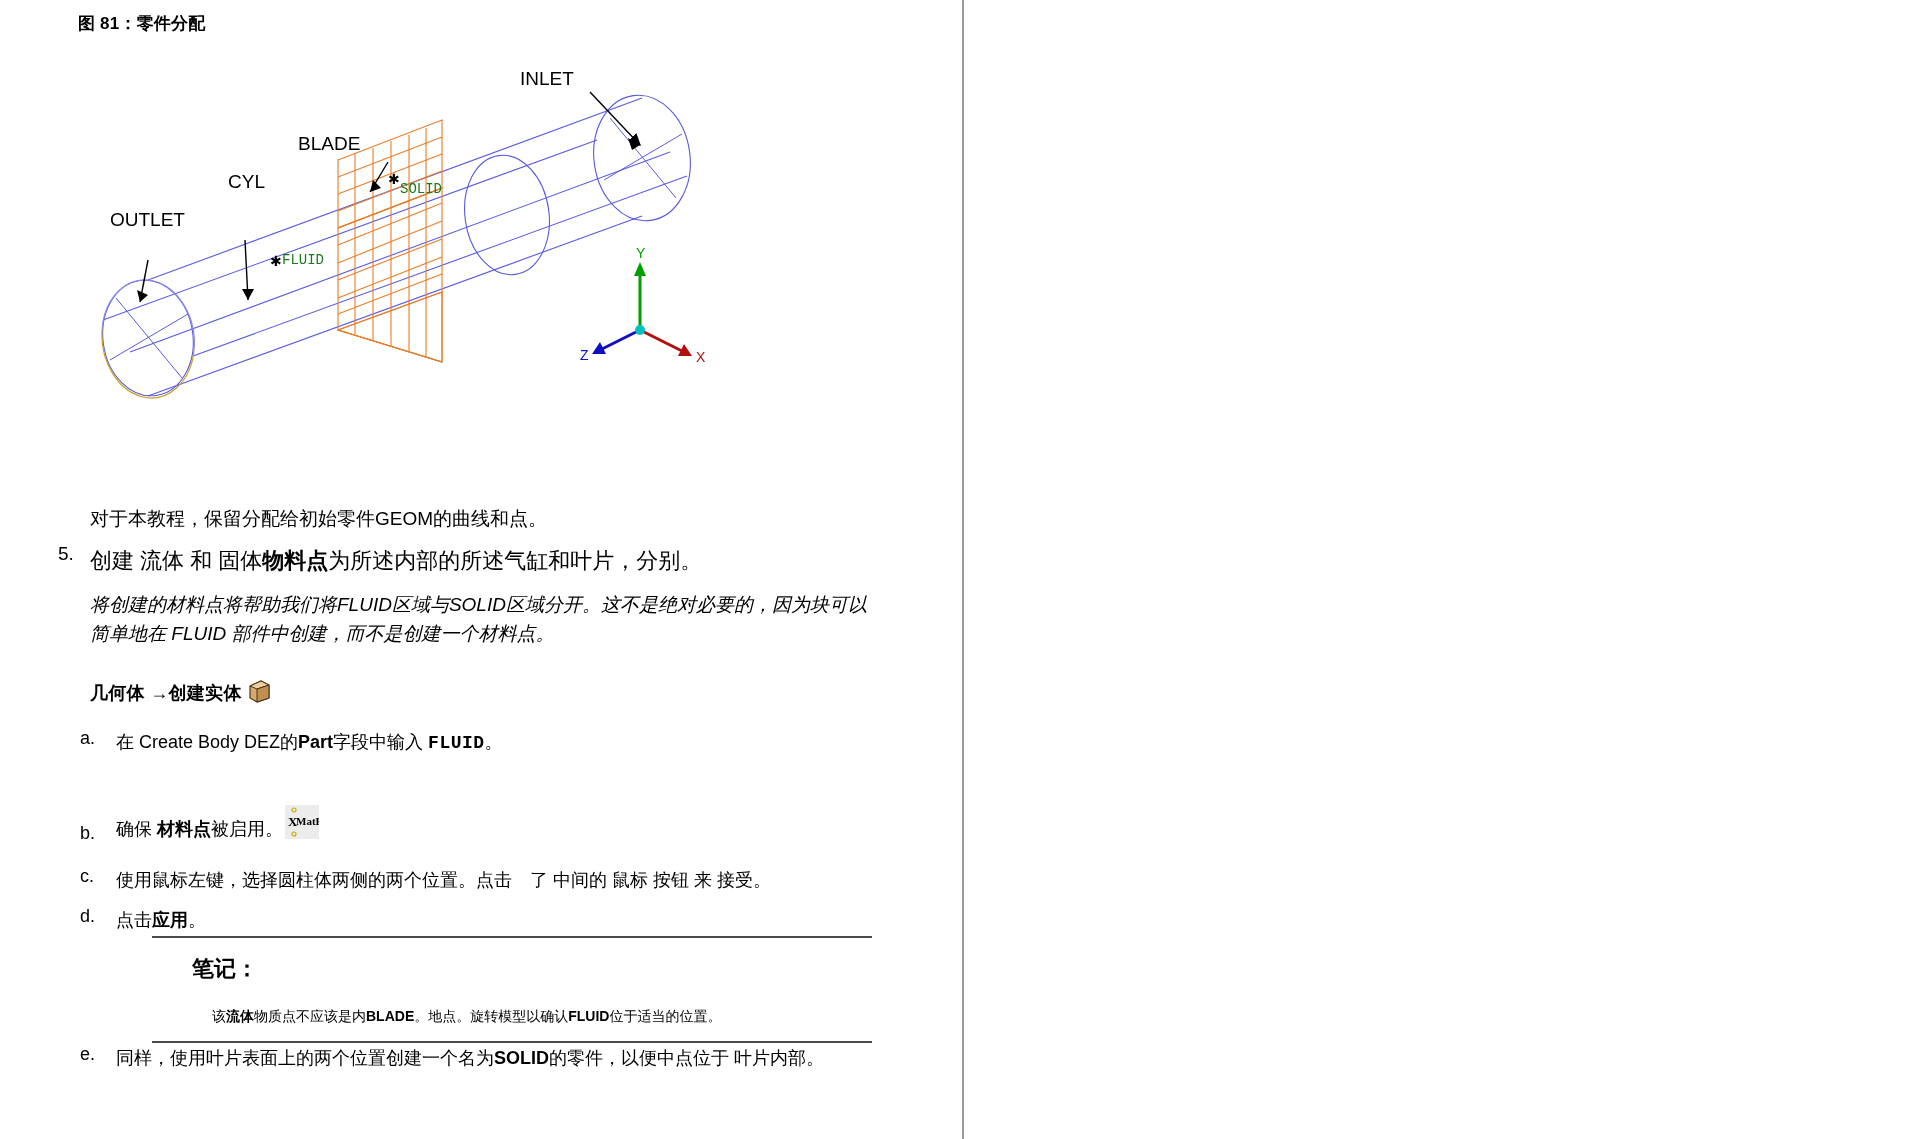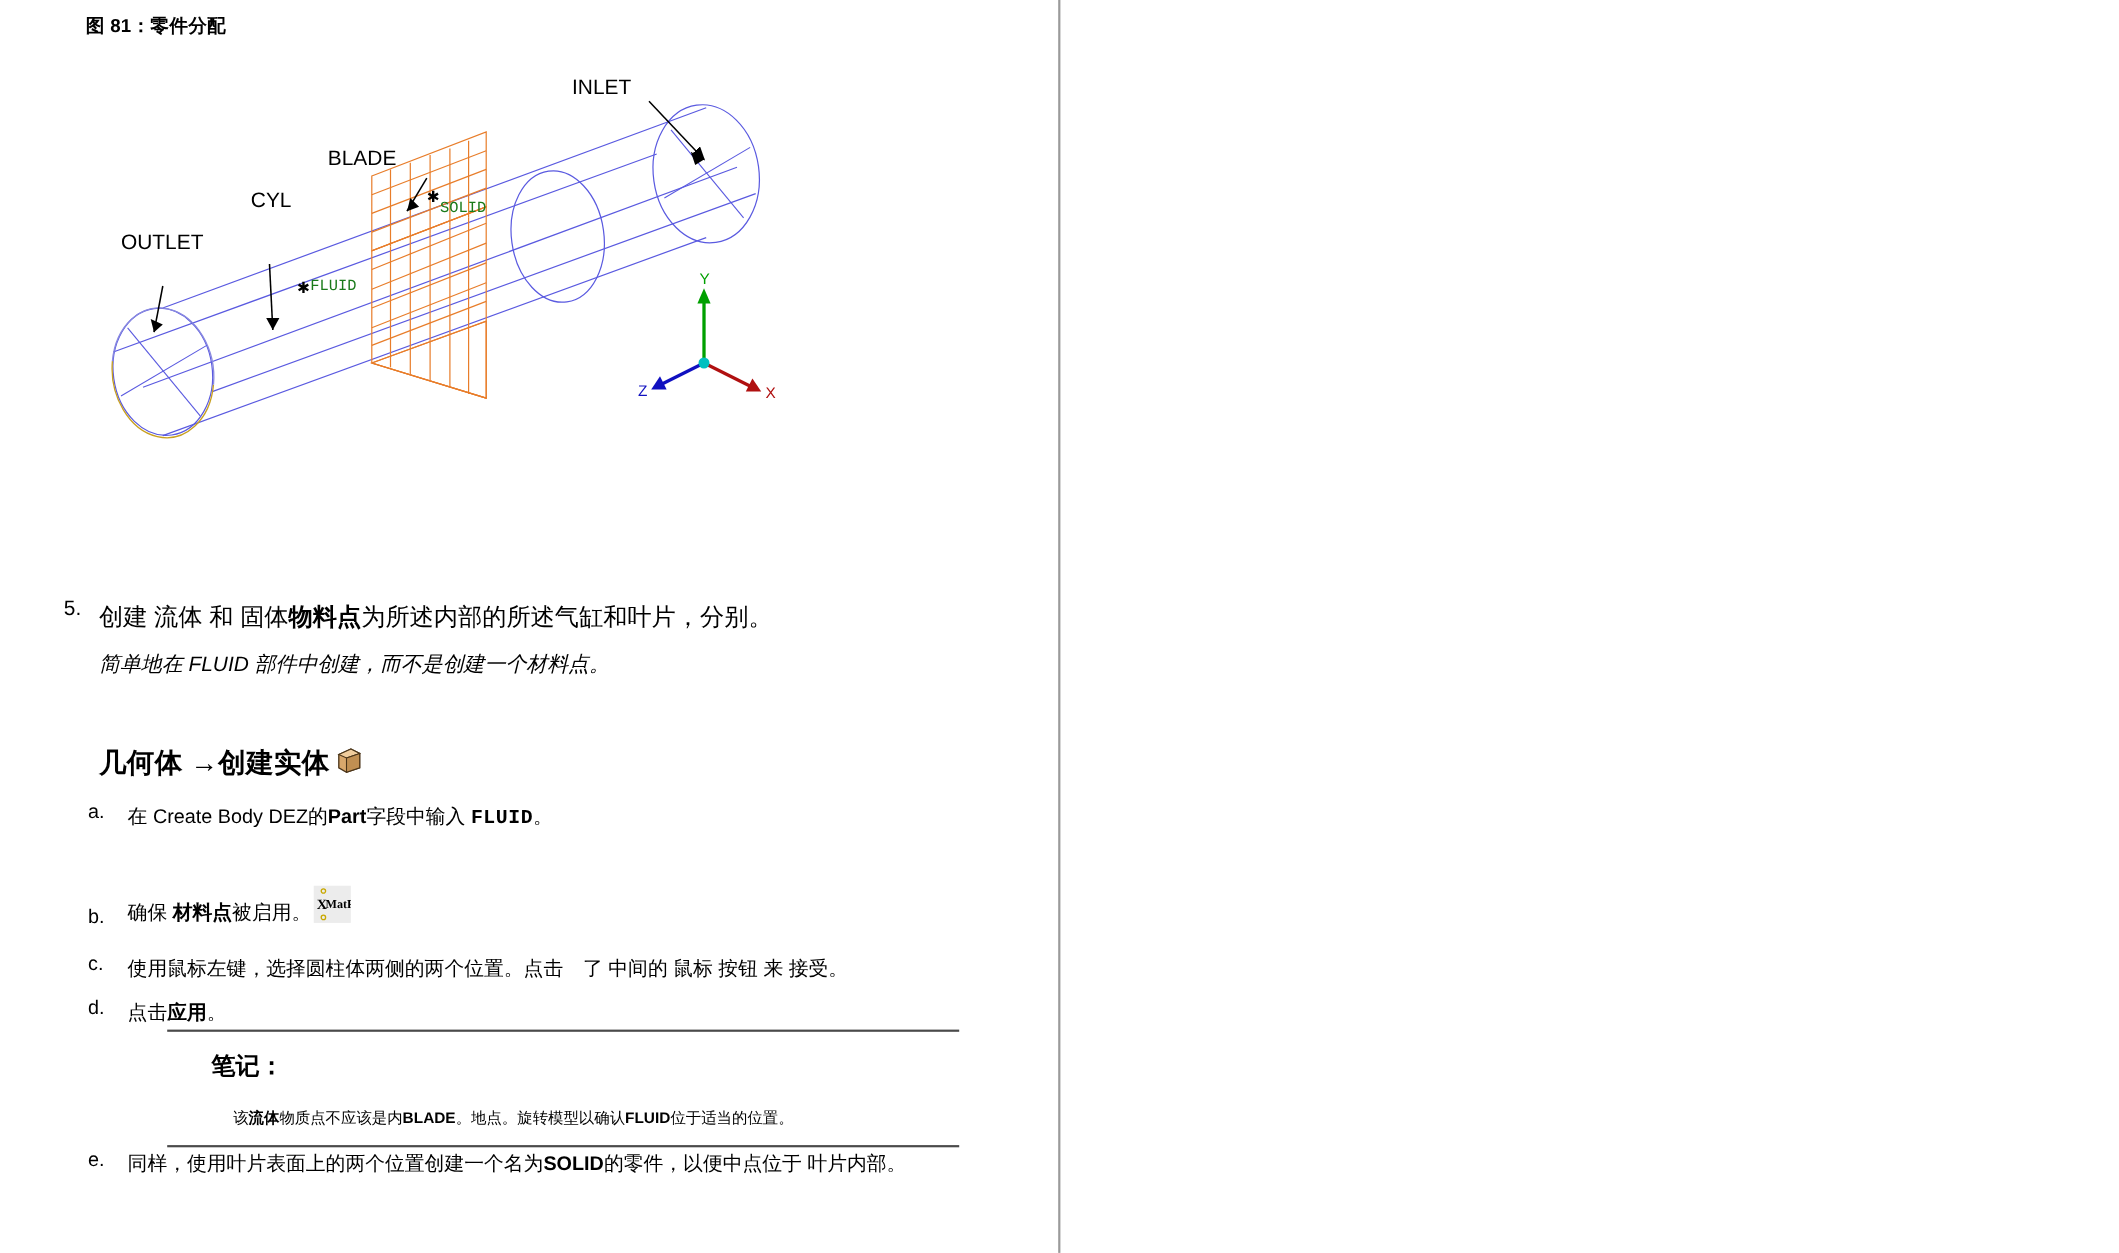--- a/index.html
+++ b/index.html
@@ -31,21 +31,21 @@
   .mono { font-family:"Liberation Mono", monospace; font-weight:bold; font-size:18px; letter-spacing:0.5px;}
 
   .numitem { position:absolute; display:flex; }
   .numitem .num { width:32px; flex:none; font-size:19px; }
   .numitem .body { font-size:22px; line-height:1.6; }
 
   .alphaitem { position:absolute; display:flex; }
   .alphaitem .num { width:36px; flex:none; font-size:18px; }
   .alphaitem .body { font-size:18px; line-height:1.6;text-align:right; }
 
-  .menupath { position:absolute; font-size:25px; font-weight:bold; letter-spacing:0.3px; display:flex; align-items:center; gap:2px;}
+  .menupath { position:absolute; font-size:18px; font-weight:bold; letter-spacing:0.3px; display:flex; align-items:center; gap:2px;}
 
   
   .figure { position:absolute; left:70px; top:40px; width:680px; height:360px; }
 
   
   .notebox { position:absolute; }
   .notebox .rule { height:2px; background:#4a4a4a; }
   .notebox .note-title { font-size:22px; font-weight:bold; margin:16px 0 0 40px;}
   .notebox .note-body { font-size:14px; margin:22px 0 14px 60px; line-height:1.5;}
 </style>
@@ -159,29 +159,31 @@
           <path d="M52,26 L38,26 L44,14 z" fill="#b01010"></path>
           <text x="56" y="32" font-size="14" fill="#b01010">X</text>
           <line x1="0" y1="0" x2="-40" y2="20" stroke="#1010c0" stroke-width="3"></line>
           <path d="M-48,24 L-34,24 L-40,12 z" fill="#1010c0"></path>
           <text x="-60" y="30" font-size="14" fill="#1010c0">Z</text>
           <circle cx="0" cy="0" r="5" fill="#00c0c0"></circle>
         </g>
       </svg>
     </div>
 
+    <div class="para" style="position:absolute;left:90px;top:504px;width:830px;">对于本教程，保留分配给初始零件GEOM的曲线和点。</div>
 
     <div class="numitem" style="left:58px;top:543px;width:880px;">
       <div class="num">5.</div>
       <div class="body">
         <span>创建 流体 和 固体</span><span class="bold">物料点</span><span>为所述内部的所述气缸和叶片，分别。</span>
       </div>
     </div>
 
     <div class="para italic" style="position:absolute;left:90px;top:590px;width:850px;">
+      <div>将创建的材料点将帮助我们将FLUID区域与SOLID区域分开。这不是绝对必要的，因为块可以</div>
       <div>简单地在 FLUID 部件中创建，而不是创建一个材料点。</div>
     </div>
 
     <div class="menupath" style="left:90px;top:677px;">
       <span>几何体 →创建实体</span>
       <span style="display:inline-block;margin-left:2px;">
         <svg width="26" height="26" viewBox="0 0 26 26">
           <polygon points="4,9 15,4 23,8 23,21 11,25 4,21" fill="#d9a86c" stroke="#4a3418" stroke-width="1.2"></polygon>
           <polygon points="4,9 15,4 23,8 11,12" fill="#f0cd9d" stroke="#4a3418" stroke-width="1"></polygon>
           <polygon points="11,12 23,8 23,21 11,25" fill="#c08f52" stroke="#4a3418" stroke-width="1"></polygon>

